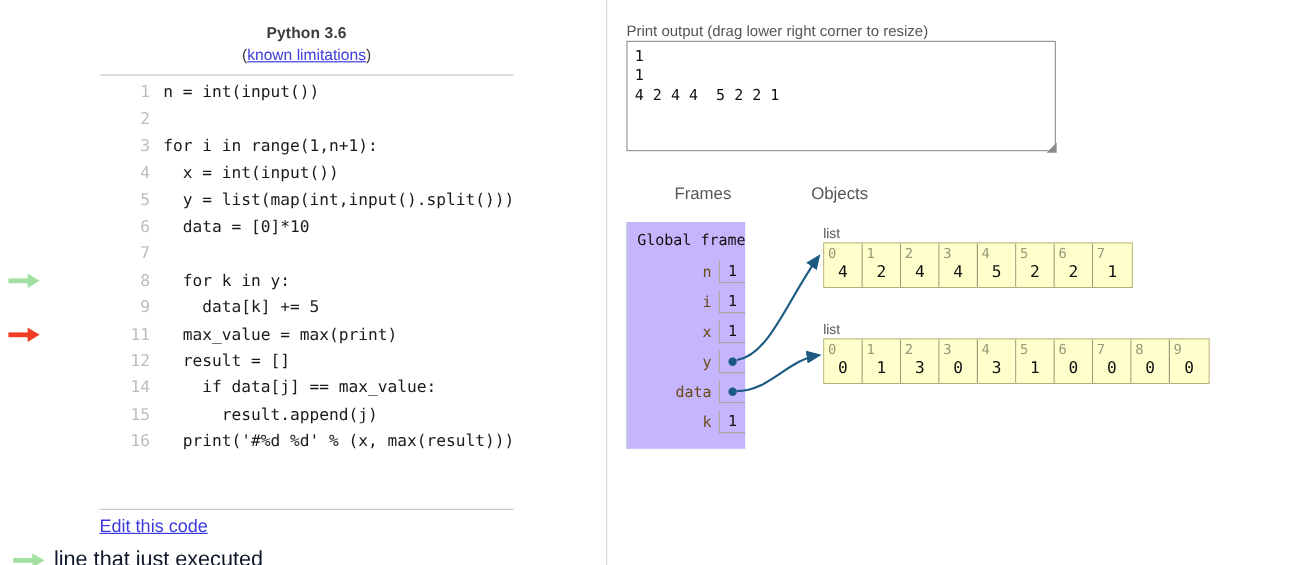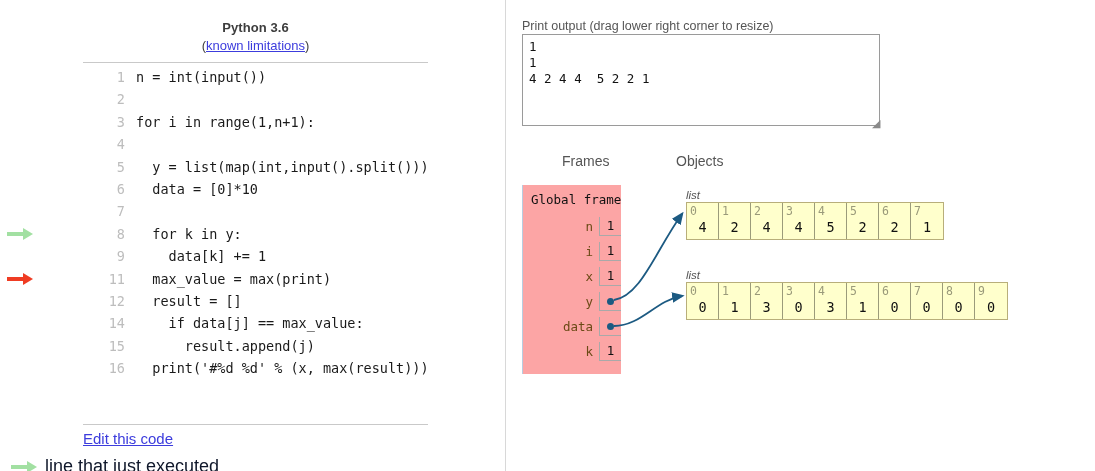--- a/index.html
+++ b/index.html
@@ -179,21 +179,21 @@
     color: #555;
   }
   #frames-heading  { left: 56px;  top: 153px; }
   #objects-heading { left: 170px; top: 153px; }
 
   
   #global-frame {
     position: absolute;
     left: 16px; top: 185px;
     width: 99px;
-    background: #fca5a5;
+    background: #c4b5fd;
     border-left: 1px solid #b8cde0;
     padding: 6px 0 10px 0;
     font-family: "DejaVu Sans Mono", "Liberation Mono", monospace;
   }
   #global-frame-title {
     font-size: 12.5px;
     color: #111;
     padding: 1px 0 7px 8px;
     white-space: pre;
   }
@@ -229,21 +229,20 @@
     background: #1c5a82;
   }
 
   
   .heap-obj { position: absolute; }
   .heap-label {
     font-size: 11.5px;
     color: #555;
     margin-bottom: 1px;
     font-family: "Liberation Sans", sans-serif;
-    font-style: italic;
   }
   .list-cells {
     display: flex;
     border: 1px solid #b8ae7a;
     background: #ffffcc;
   }
   .list-cell {
     width: 32px;
     border-right: 1px solid #9b9b7a;
     background: #ffffcc;
@@ -284,26 +283,26 @@
     <div class="version-header">Python 3.6</div>
 
     <div class="version-sub"><span>(</span><a href="#">known limitations</a><span>)</span></div>
 
     <div class="code-rule"></div>
 
     <div id="code-block">
         <div class="code-line"><span class="ln">1</span><span class="ctext">n = int(input())</span></div>
         <div class="code-line"><span class="ln">2</span><span class="ctext"></span></div>
         <div class="code-line"><span class="ln">3</span><span class="ctext">for i in range(1,n+1):</span></div>
-        <div class="code-line"><span class="ln">4</span></div>
+        <div class="code-line"><span class="ln">4</span><span class="ctext">  x = int(input())</span></div>
         <div class="code-line"><span class="ln">5</span><span class="ctext">  y = list(map(int,input().split()))</span></div>
         <div class="code-line"><span class="ln">6</span><span class="ctext">  data = [0]*10</span></div>
         <div class="code-line"><span class="ln">7</span><span class="ctext"></span></div>
         <div class="code-line"><span class="arrow-cell"><span class="arrow-glyph arrow-green"><span class="shaft"></span><span class="head"></span></span></span><span class="ln">8</span><span class="ctext">  for k in y:</span></div>
-        <div class="code-line"><span class="ln">9</span><span class="ctext">    data[k] += 1</span></div>
+        <div class="code-line"><span class="ln">9</span><span class="ctext">    data[k] += 5</span></div>
         <div class="code-line"><span class="arrow-cell"><span class="arrow-glyph arrow-red"><span class="shaft"></span><span class="head"></span></span></span><span class="ln">11</span><span class="ctext">  max_value = max(print)</span></div>
         <div class="code-line"><span class="ln">12</span><span class="ctext">  result = []</span></div>
         <div class="code-line"><span class="ln">14</span><span class="ctext">    if data[j] == max_value:</span></div>
         <div class="code-line"><span class="ln">15</span><span class="ctext">      result.append(j)</span></div>
         <div class="code-line"><span class="ln">16</span><span class="ctext">  print('#%d %d' % (x, max(result)))</span></div>
       </div>
 
     <div class="code-rule bottom"></div>
 
     <div id="edit-code-link">

